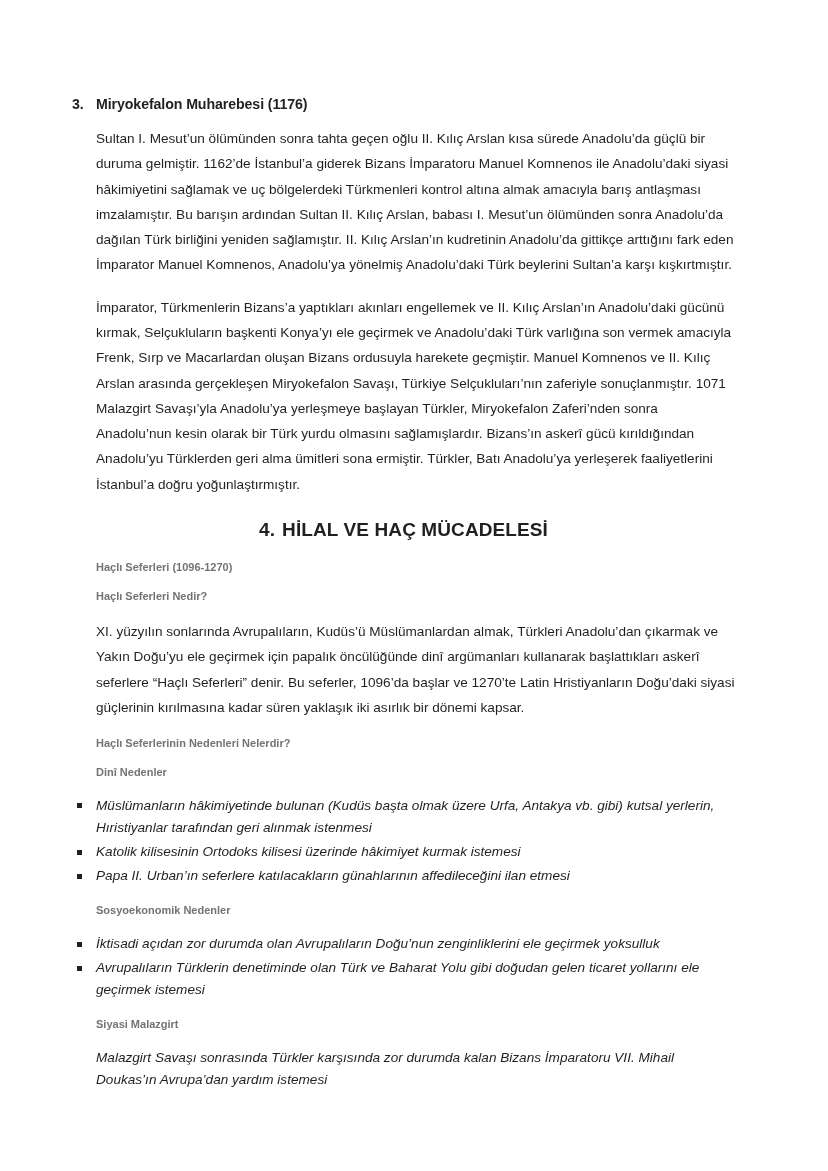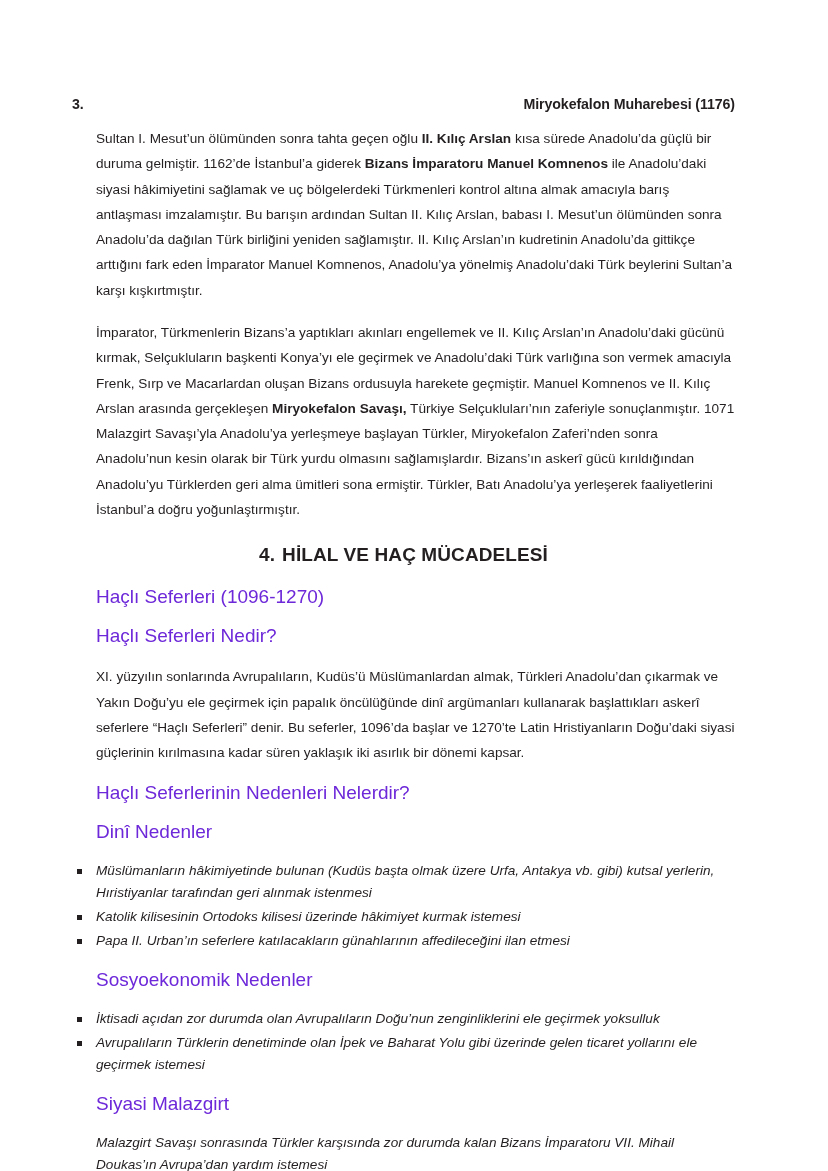--- a/index.html
+++ b/index.html
@@ -35,21 +35,20 @@
     margin: 0 0 14px 0;
     color: #231f20;
   }
   .num-heading .num {
     width: 24px;
     flex: 0 0 24px;
     font-weight: bold;
   }
   .num-heading .htext {
     flex: 1 1 auto;
-    text-align: right;
   }
 
   
   .center-heading {
     text-align: center;
     font-weight: bold;
     font-size: 19px;
     margin: 22px 0 20px 0;
     color: #231f20;
     letter-spacing: 0.1px;
@@ -60,29 +59,29 @@
 
   
   .para {
     margin: 0 0 17px 0;
     padding-left: 24px;
     font-size: 13.6px;
     line-height: 1.86;
     text-align: left;
     color: #231f20;
   }
-  .para b { font-weight: bold; }
+  .para b { font-weight: normal; }
 
   
   .sub-heading {
     padding-left: 24px;
-    font-weight: normal;
-    font-size: 19px;
+    font-weight: bold;
+    font-size: 11px;
     margin: 0 0 17px 0;
-    color: #6d28d9;
+    color: #737373;
   }
   .sub-heading.spaced-top { margin-top: 12px; }
 
   
   .bullets {
     list-style: none;
     margin: 0 0 17px 0;
     padding: 0;
   }
   .bullets li {
@@ -149,21 +148,21 @@
 
   <div class="sub-heading spaced-top">Sosyoekonomik Nedenler</div>
 
   <ul class="bullets">
     <li>
         <span class="marker"></span>
         <span class="btext">İktisadi açıdan zor durumda olan Avrupalıların Doğu’nun zenginliklerini ele geçirmek yoksulluk</span>
       </li>
     <li>
         <span class="marker"></span>
-        <span class="btext">Avrupalıların Türklerin denetiminde olan İpek ve Baharat Yolu gibi üzerinde gelen ticaret yollarını ele geçirmek istemesi</span>
+        <span class="btext">Avrupalıların Türklerin denetiminde olan Türk ve Baharat Yolu gibi doğudan gelen ticaret yollarını ele geçirmek istemesi</span>
       </li>
   </ul>
 
   <div class="sub-heading spaced-top">Siyasi Malazgirt</div>
 
   <ul class="bullets">
     <li>
         <span class="btext">Malazgirt Savaşı sonrasında Türkler karşısında zor durumda kalan Bizans İmparatoru VII. Mihail Doukas’ın Avrupa’dan yardım istemesi</span>
       </li>
 

